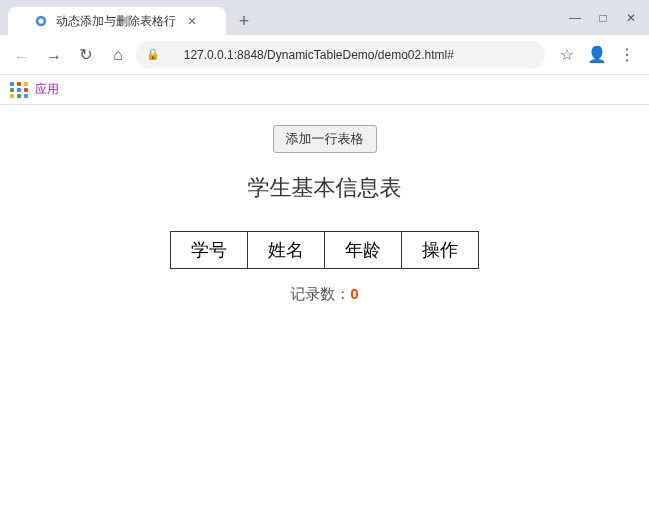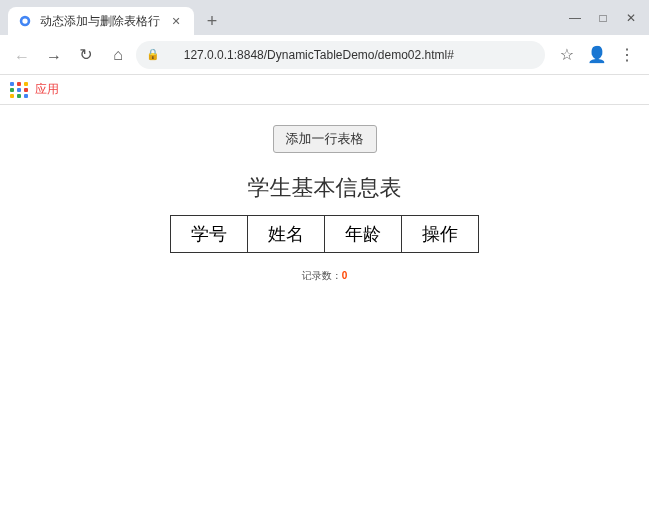--- a/index.html
+++ b/index.html
@@ -22,21 +22,21 @@
       align-items: flex-end;
       flex: 1;
       height: 100%;
     }
     .tab-active {
       background: #ffffff;
       border-radius: 8px 8px 0 0;
       height: 28px;
       display: flex;
       align-items: center;
-      padding: 0 10px;
+      padding: 0 26px;
       gap: 8px;
       min-width: 180px;
     }
     .tab-favicon {
       width: 14px;
       height: 14px;
       display: flex; align-items: center; justify-content: center;
     }
     .tab-favicon svg { width: 14px; height: 14px; }
     .tab-title { font-size: 12px; color: #333; flex: 1; white-space: nowrap; overflow: hidden; text-overflow: ellipsis; }
@@ -92,21 +92,21 @@
     .bookmarks-bar {
       height: 30px;
       background: #ffffff;
       display: flex;
       align-items: center;
       padding: 0 10px;
       border-bottom: 1px solid #e0e0e0;
     }
     .apps-btn {
       display: flex; align-items: center; gap: 4px;
-      font-size: 12px; color: #ef4444; cursor: pointer;
+      font-size: 12px; color: #a21caf; cursor: pointer;
     }
     .apps-grid {
       display: grid; grid-template-columns: repeat(3, 5px); gap: 2px;
       margin-right: 2px;
     }
     .apps-grid span { width: 4px; height: 4px; border-radius: 1px; }
 
     
     .page-content {
       flex: 1;
@@ -125,40 +125,40 @@
       border: 1px solid #aaa;
       border-radius: 3px;
       cursor: pointer;
       margin-bottom: 20px;
       color: #333;
     }
 
     .table-title {
       font-size: 22px;
       color: #333;
-      margin-bottom: 12px;
+      margin-bottom: 28px;
       font-weight: normal;
     }
 
     .student-table {
       border-collapse: collapse;
       margin-bottom: 16px;
     }
     .student-table th {
       border: 1px solid #333;
       padding: 6px 20px;
       font-size: 18px;
       font-weight: normal;
       min-width: 70px;
       text-align: center;
       background: #fff;
     }
 
     .record-count {
-      font-size: 10px;
+      font-size: 15px;
       color: #555;
     }
     .record-count-num {
       color: #ff4500;
       font-weight: bold;
     }
 
     
     .btn-with-cursor { position: relative; display: inline-block; }
   </style>

